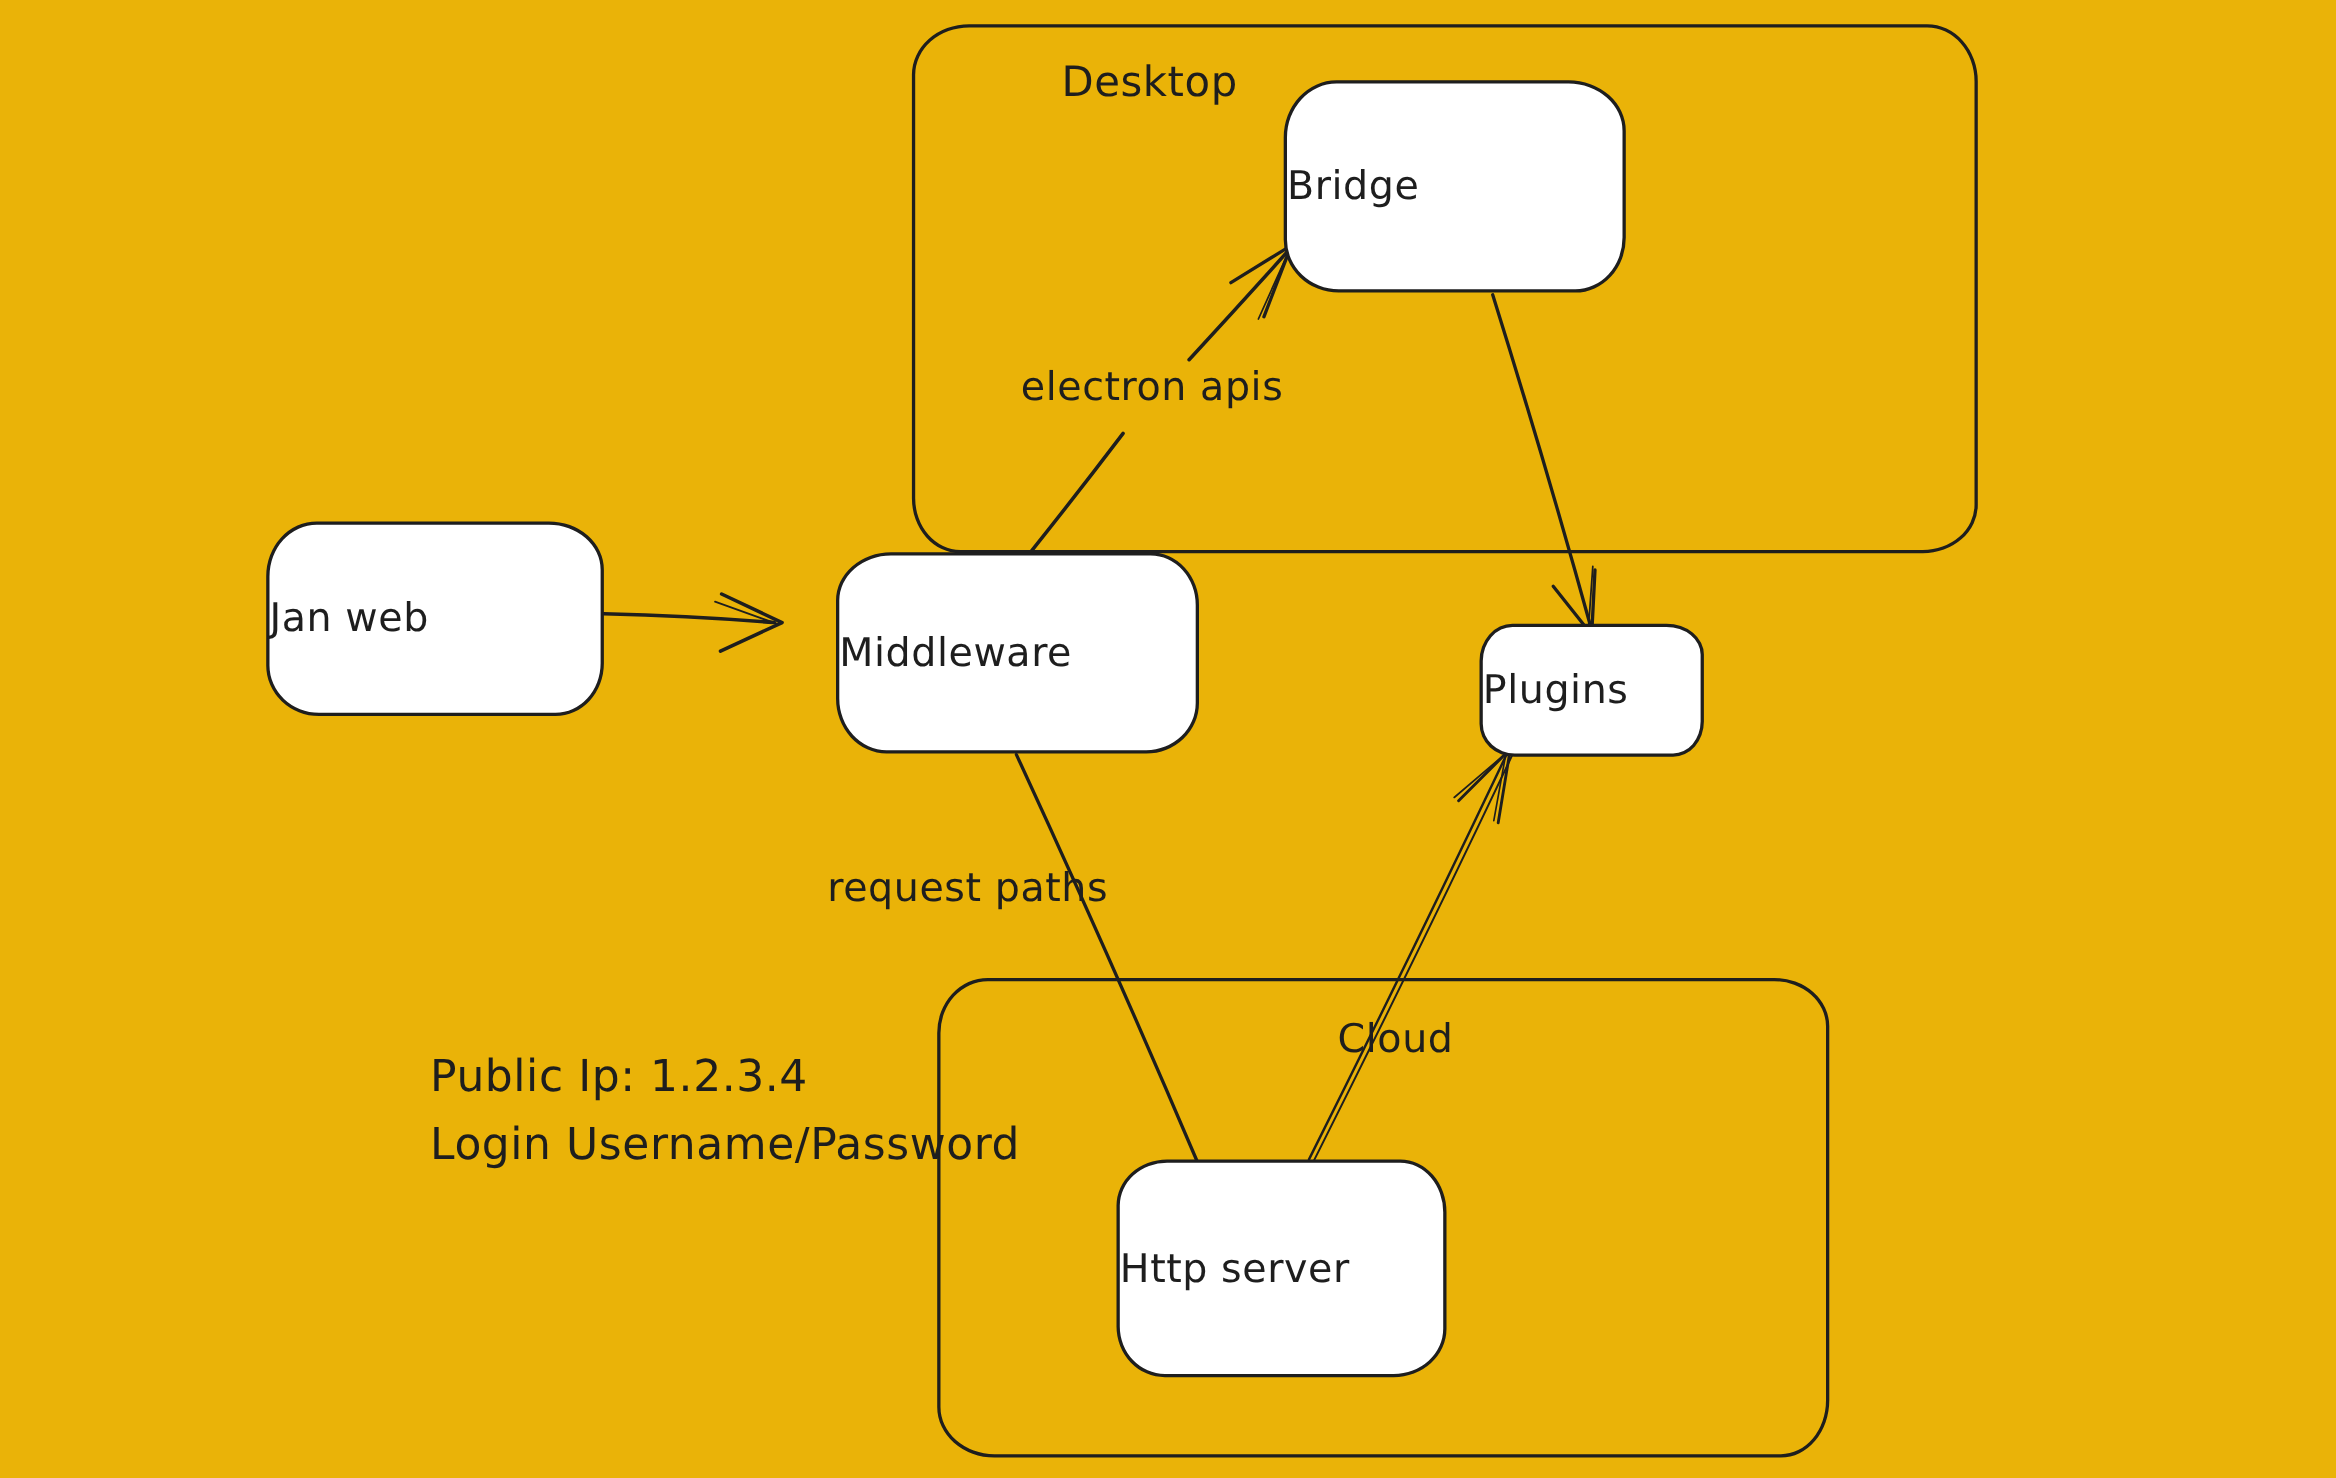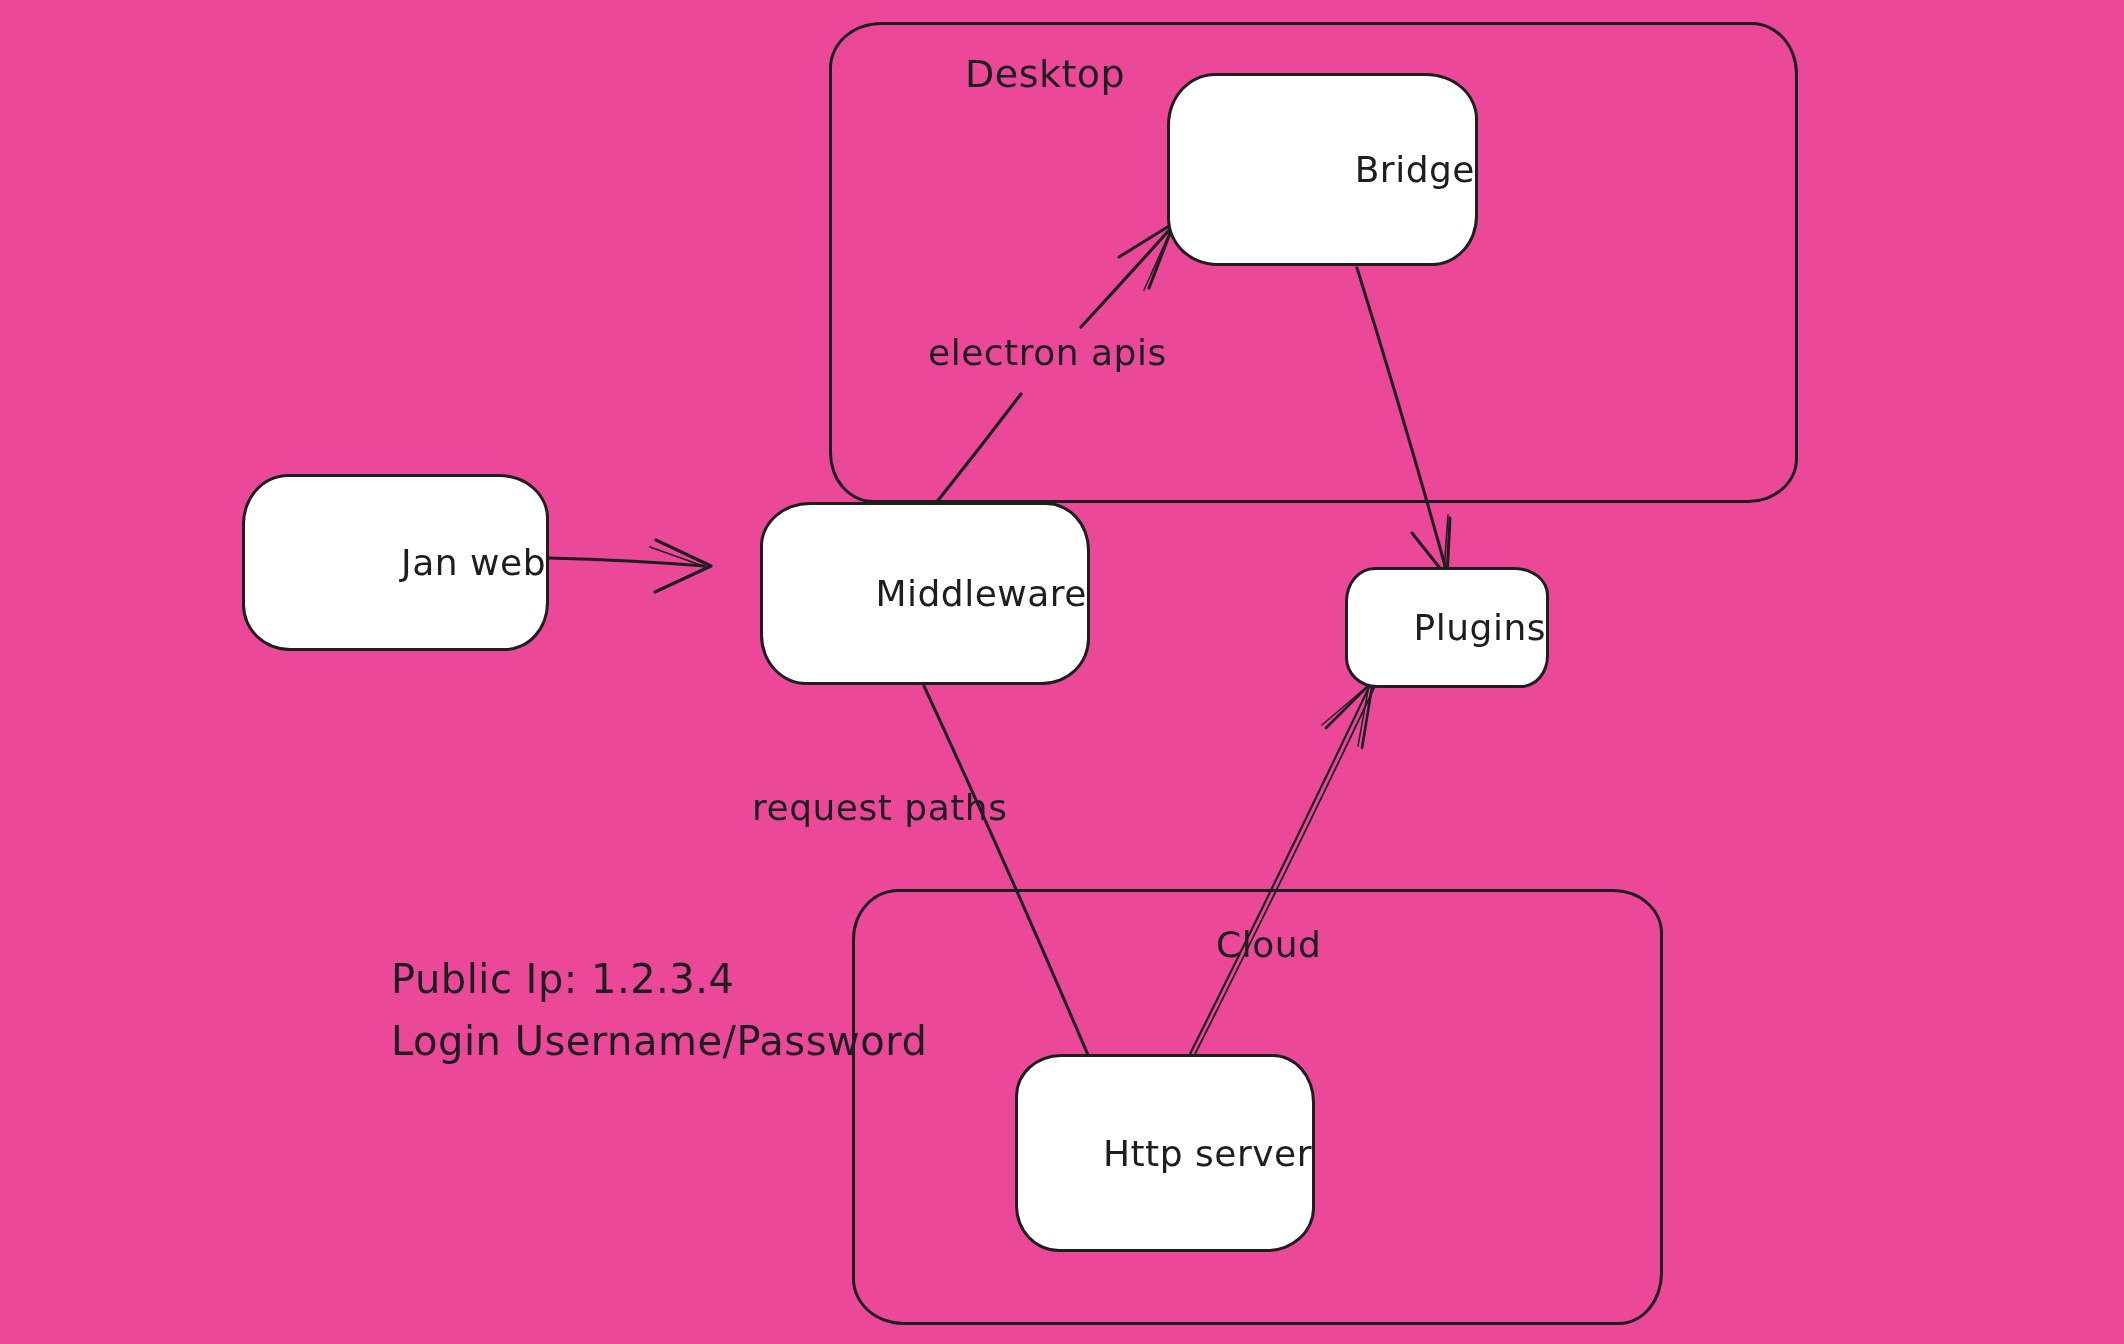--- a/index.html
+++ b/index.html
@@ -4,35 +4,35 @@
 <style>
   html, body {
     margin: 0;
     padding: 0;
     background: #ffffff;
   }
   #canvas {
     position: relative;
     width: 2124px;
     height: 1344px;
-    background: #ec4899;
+    background: #eab308;
     overflow: hidden;
     font-family: "DejaVu Sans", "Liberation Sans", sans-serif;
     color: #1e1e1e;
   }
   .sketch-box {
     position: absolute;
     border: 3px solid #1e1e1e;
     background: transparent;
     box-sizing: border-box;
   }
   .node-box {
     display: flex;
     align-items: center;
-    justify-content: flex-end;
+    justify-content: flex-start;
     background: #ffffff;
   }
   .node-label {
     font-size: 36px;
     letter-spacing: 0.5px;
     white-space: nowrap;
     color: #1e1e1e;
   }
   .container-label {
     position: absolute;

